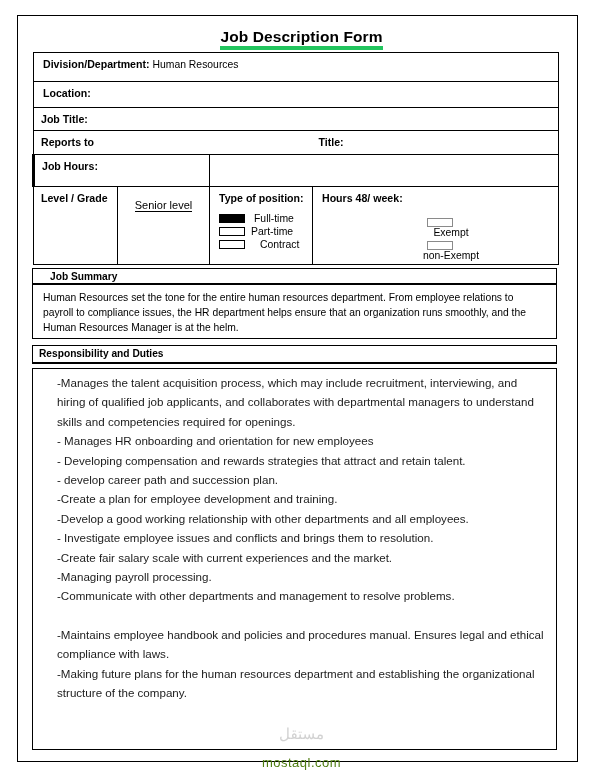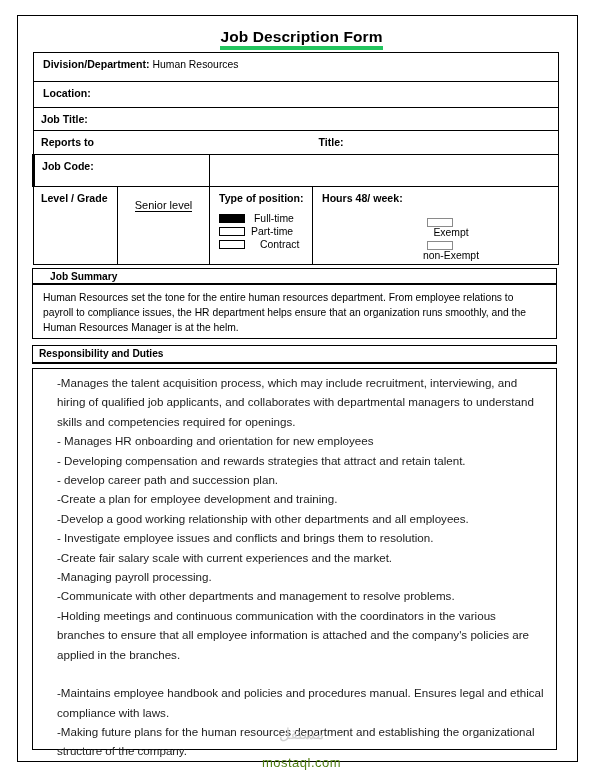--- a/index.html
+++ b/index.html
@@ -282,21 +282,21 @@
 
   <tr class="row-reports">
     <td colspan="4" class="reports-cell">
       <div class="cell-pad" style="padding-left:7px"><span class="lbl">Reports to</span></div>
       <div class="reports-title">Title:</div>
     </td>
   </tr>
 
   <tr class="row-jobcode">
     <td class="accent-left" colspan="2">
-      <div class="cell-pad" style="padding-left:7px"><span class="lbl">Job Code:</span></div>
+      <div class="cell-pad" style="padding-left:7px"><span class="lbl">Job Hours:</span></div>
     </td>
     <td colspan="2"></td>
   </tr>
 
   <tr class="row-level">
     <td>
       <div class="cell-pad" style="padding-left:7px"><span class="lbl">Level / Grade</span></div>
     </td>
 
     <td>
@@ -352,21 +352,20 @@
     <p>-Manages the talent acquisition process, which may include recruitment, interviewing, and hiring of qualified job applicants, and collaborates with departmental managers to understand skills and competencies required for openings.</p>
     <p>- Manages HR onboarding and orientation for new employees</p>
     <p>- Developing compensation and rewards strategies that attract and retain talent.</p>
     <p>- develop career path and succession plan.</p>
     <p>-Create a plan for employee development and training.</p>
     <p>-Develop a good working relationship with other departments and all employees.</p>
     <p>- Investigate employee issues and conflicts and brings them to resolution.</p>
     <p>-Create fair salary scale with current experiences and the market.</p>
     <p>-Managing payroll processing.</p>
     <p>-Communicate with other departments and management to resolve problems.</p>
-    <p>-Holding meetings and continuous communication with the coordinators in the various branches to ensure that all employee information is attached and the company's policies are applied in the branches.</p>
     <p class="spacer-before">-Maintains employee handbook and policies and procedures manual. Ensures legal and ethical compliance with laws.</p>
     <p>-Making future plans for the human resources department and establishing the organizational structure of the company.</p>
   </div>
 
 <div class="watermark">
   <div class="wm-ar">مستقل</div>
   <div class="wm-en">mostaql.com</div>
 </div>
 
 </body></html>

